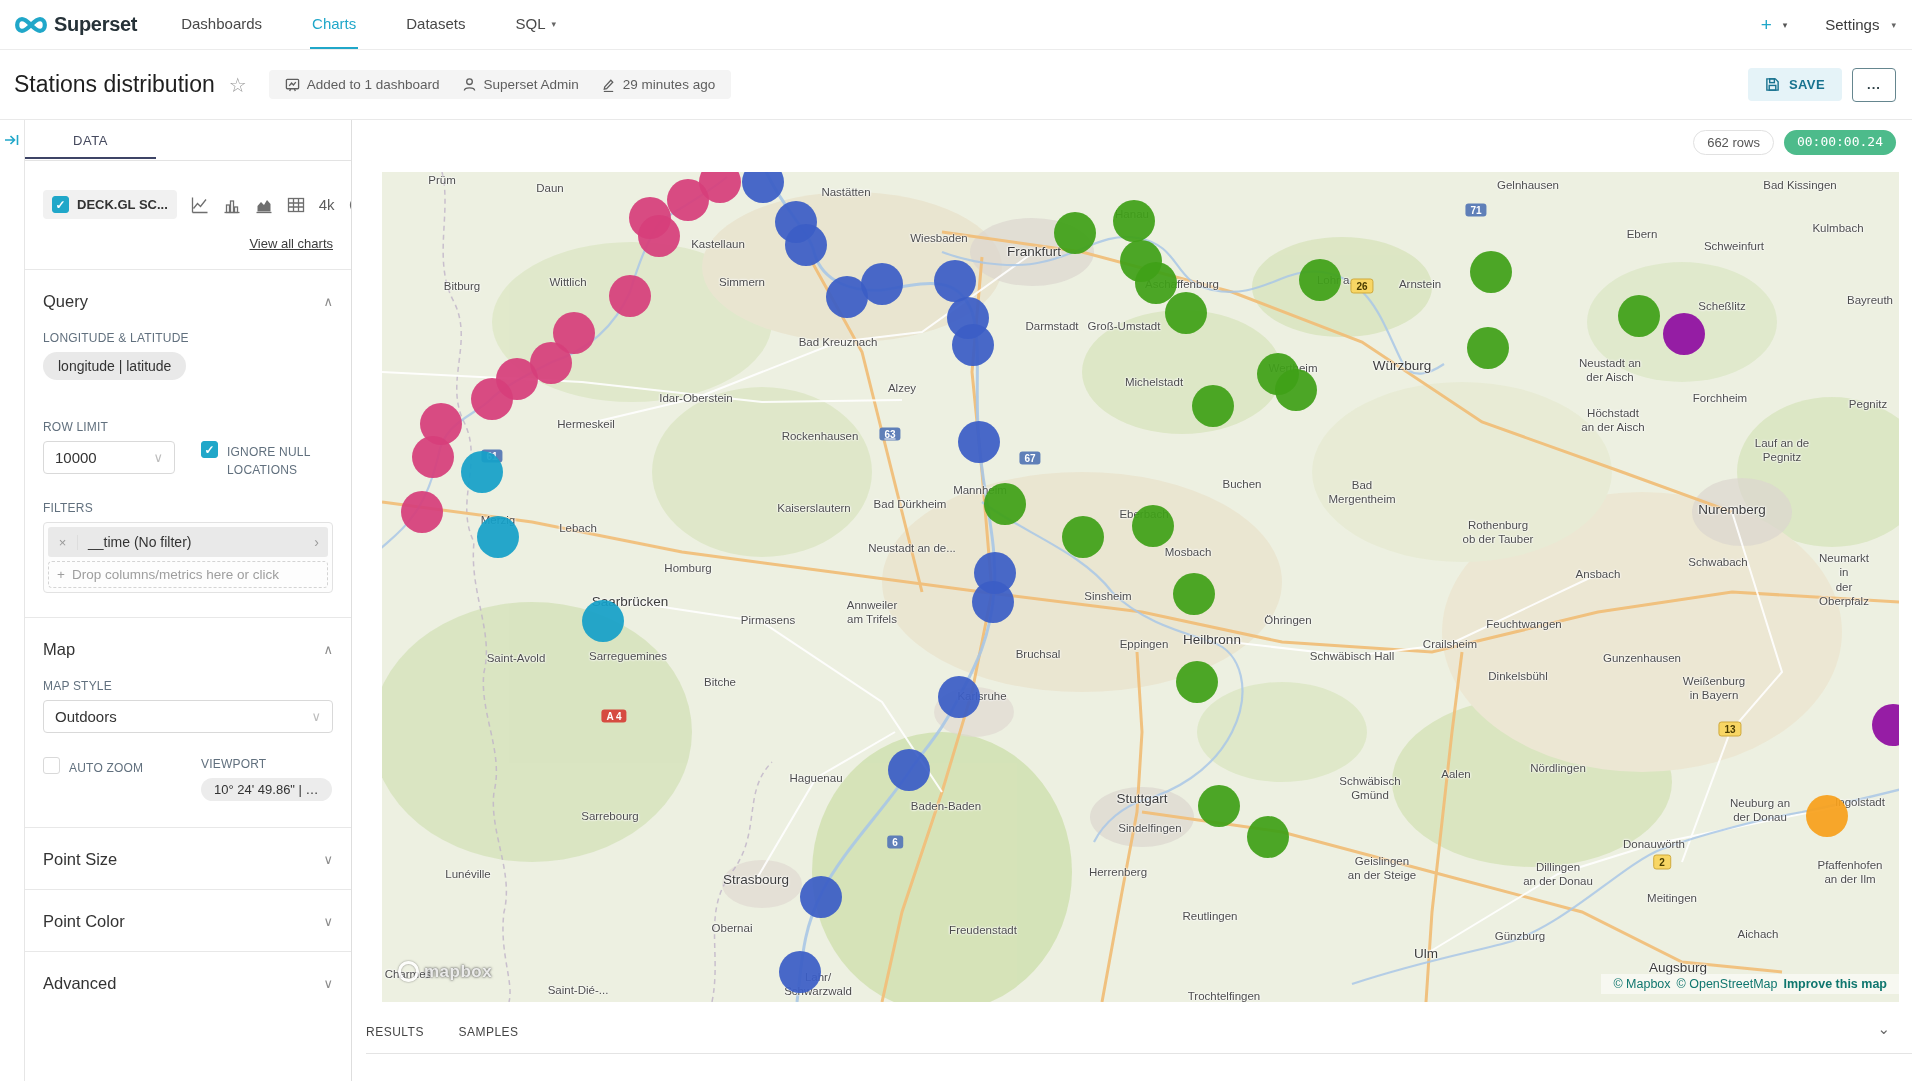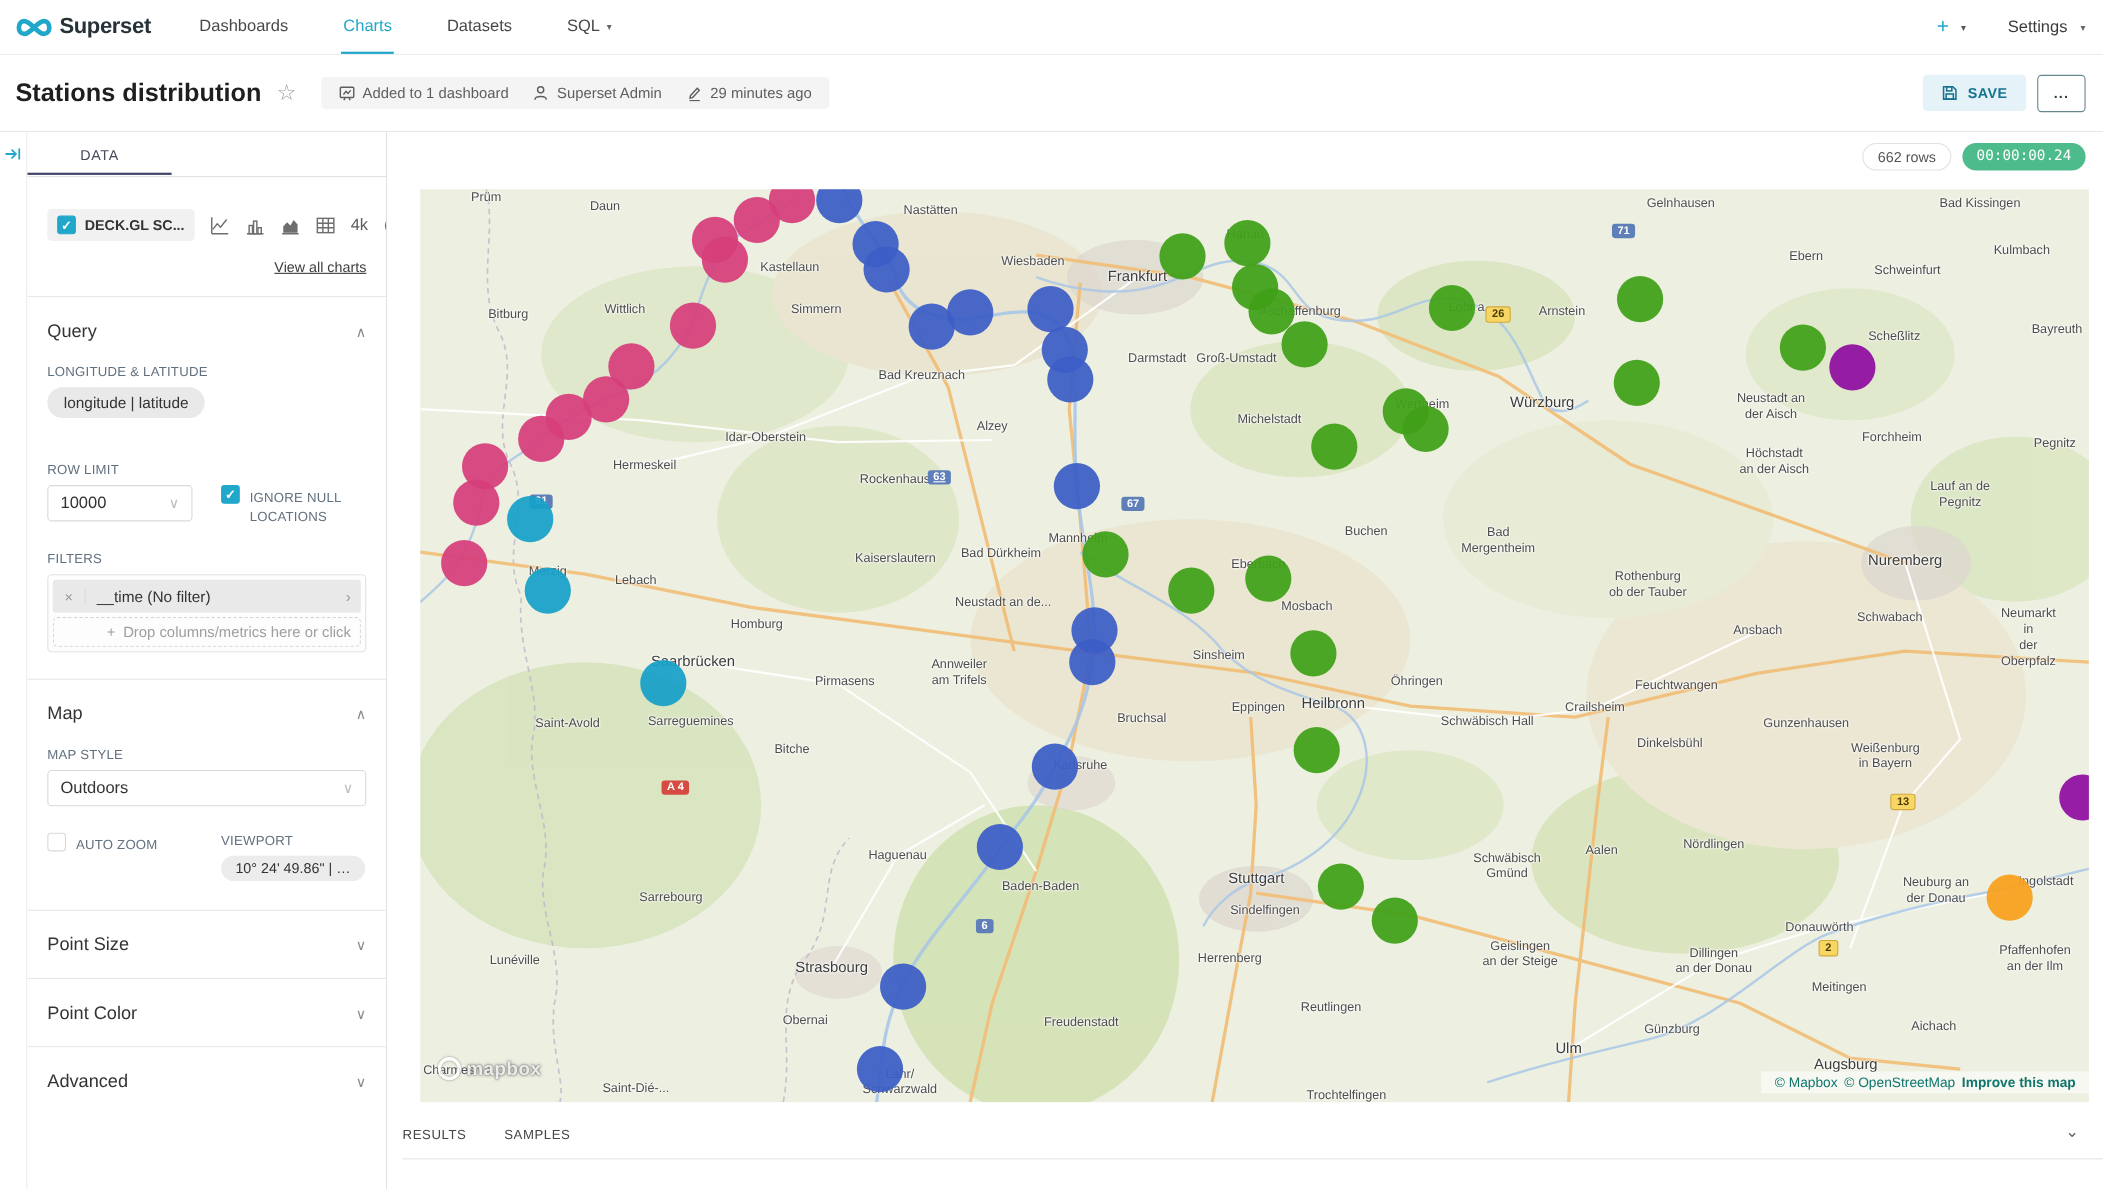--- a/index.html
+++ b/index.html
@@ -18,21 +18,21 @@
   .nav-item.active { color:#20a7c9; border-bottom-color:#20a7c9; }
   .nav-caret { font-size:9px; color:#666; margin-left:6px; }
   .nav-right { margin-left:auto; display:flex; align-items:center; gap:38px; }
   .plus-btn { color:#20a7c9; font-size:19px; display:flex; align-items:center; gap:5px; cursor:pointer;}
   .plus-btn .nav-caret{ color:#555; }
   .settings { font-size:15px; color:#3b3b3b; display:flex; align-items:center; gap:6px; cursor:pointer;}
 
   
   .page-header { height:70px; display:flex; align-items:center; padding:0 16px 0 14px;
                  border-bottom:1px solid #e9e9e9; flex:0 0 auto; }
-  .page-title { font-size:23px; font-weight:bold; color:#1f1f1f; }
+  .page-title { font-size:23px; font-weight:normal; color:#1f1f1f; }
   .fav-star { font-size:20px; color:#9a9a9a; margin-left:14px; cursor:pointer; }
   .meta-pill { margin-left:22px; background:#f4f4f4; border-radius:4px; padding:7px 16px;
                display:flex; align-items:center; gap:22px; }
   .meta-item { display:flex; align-items:center; gap:7px; font-size:13.5px; color:#5e5e5e; }
   .meta-item svg { flex:0 0 auto; }
   .header-right { margin-left:auto; display:flex; align-items:center; gap:10px; }
   .save-btn { display:flex; align-items:center; gap:9px; background:#e5f3f8; color:#17728f;
               border:none; border-radius:4px; font-weight:bold; font-size:13px; letter-spacing:.4px;
               padding:9px 17px; cursor:pointer; font-family:inherit; }
   .more-btn { width:44px; height:34px; border:1px solid #65868f; border-radius:4px; background:#fff;
@@ -73,21 +73,21 @@
   .select .chev { color:#bdbdbd; }
   .check-row { display:flex; gap:9px; align-items:flex-start; }
   .check-row .ctl-label { margin:2px 0 0; line-height:1.5; }
   .mb18{ margin-bottom:18px; } .mt22{ margin-top:22px; }
   .filter-box { border:1px solid #e2e2e2; border-radius:4px; padding:4px; background:#fdfdfd; }
   .filter-chip { background:#e9e9e9; border-radius:3px; height:30px; display:flex; align-items:center; cursor:pointer;}
   .filter-x { width:30px; text-align:center; color:#999; font-size:13px; border-right:1px solid #ddd; }
   .filter-txt { flex:1; padding:0 10px; font-size:14px; color:#333; }
   .filter-arrow { color:#9a9a9a; margin-right:9px; font-size:14px; }
   .drop-zone { margin-top:4px; border:1.6px dashed #d4d4d4; border-radius:4px; padding:5px 8px;
-               color:#9e9e9e; font-size:13.5px; cursor:pointer;text-align:right; }
+               color:#9e9e9e; font-size:13.5px; cursor:pointer; }
   .drop-zone .plus { margin-right:7px; color:#9e9e9e; }
   .update-wrap { flex:0 0 auto; padding:16px 0 18px; text-align:center; }
   .update-btn { background:#dcf0f8; color:#1985a0; border:none; border-radius:4px; font-weight:bold;
                 font-size:12px; letter-spacing:.5px; padding:10px 22px; cursor:pointer; font-family:inherit;}
 
   
   main { flex:1; position:relative; background:#fff; min-width:0; }
   .status-row { position:absolute; top:10px; right:16px; display:flex; gap:10px; z-index:6; }
   .rows-pill { background:#fff; border:1px solid #e1e1e1; border-radius:14px; padding:4px 13px;
                font-size:13px; color:#555; }
@@ -516,21 +516,21 @@
             <span class="mlabel" style="left: 842px; top: 824px;">Trochtelfingen</span>
             <span class="mlabel" style="left: 436px; top: 812px;">Lahr/
 Schwarzwald</span>
             <span class="mlabel" style="left: 196px; top: 818px;">Saint-Dié-...</span>
             <span class="mlabel" style="left: 26px; top: 802px;">Charmes</span>
           </div>
         <div id="map-shields">
             <span class="shield b" style="left: 1094px; top: 38px;">71</span>
             <span class="shield y" style="left: 980px; top: 114px;">26</span>
             <span class="shield b" style="left: 110px; top: 284px;">61</span>
-            <span class="shield b" style="left: 472px; top: 262px; text-decoration: underline;">63</span>
+            <span class="shield b" style="left: 508px; top: 262px; text-decoration: underline;">63</span>
             <span class="shield b" style="left: 648px; top: 286px;">67</span>
             <span class="shield r" style="left: 232px; top: 544px;">A 4</span>
             <span class="shield b" style="left: 513px; top: 670px;">6</span>
             <span class="shield y" style="left: 1348px; top: 557px;">13</span>
             <span class="shield y" style="left: 1280px; top: 690px;">2</span>
           </div>
         <div id="map-points">
             <div class="dot" style="left: 381px; top: 10px; background: rgb(59, 94, 198);"></div>
             <div class="dot" style="left: 414px; top: 50px; background: rgb(59, 94, 198);"></div>
             <div class="dot" style="left: 424px; top: 73px; background: rgb(59, 94, 198);"></div>

